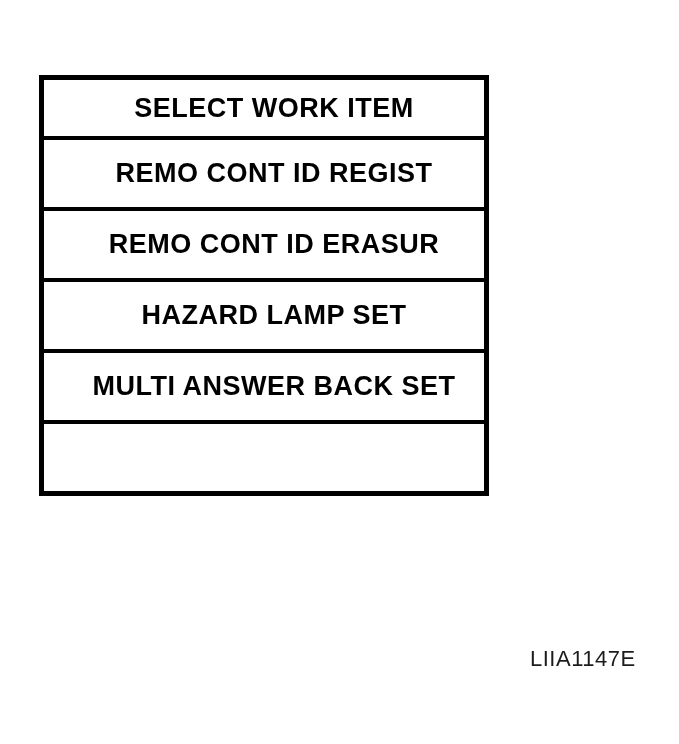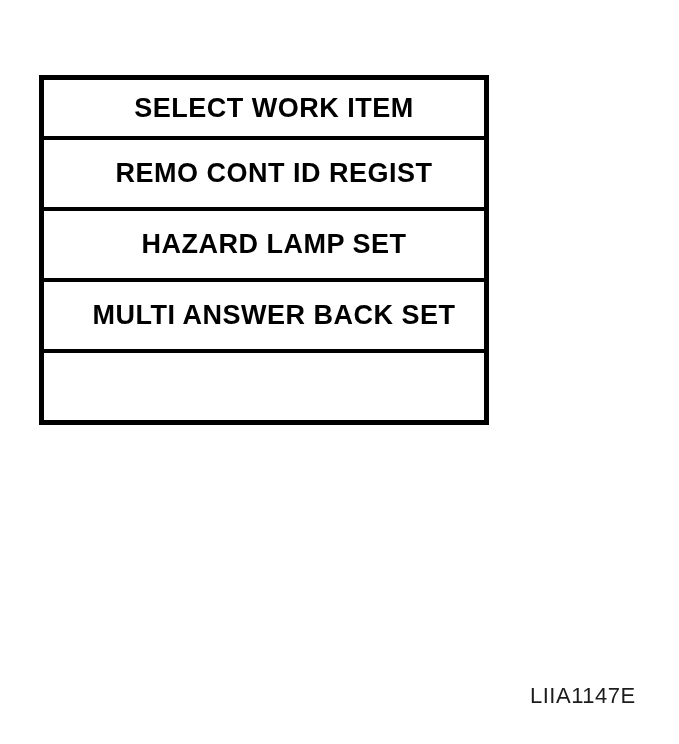--- a/index.html
+++ b/index.html
@@ -44,21 +44,21 @@
     height: 67px;
     align-items: center;
   }
   .menu-row.empty-row {
     height: 67px;
     border-bottom: none;
   }
   .figure-label {
     position: absolute;
     left: 530px;
-    top: 683px;
+    top: 646px;
     width: 125px;
     color: #1c1c1c;
     font-weight: normal;
     font-size: 22px;
     letter-spacing: 0.5px;
     text-align: left;
   }
 </style>
 </head>
 <body>
@@ -68,20 +68,23 @@
   <div class="menu-box">
 
     <div class="menu-row header-row">
       <span>SELECT WORK ITEM</span>
     </div>
 
     <div class="menu-row item-row">
       <span>REMO CONT ID REGIST</span>
     </div>
 
+    <div class="menu-row item-row">
+      <span>REMO CONT ID ERASUR</span>
+    </div>
 
 
 
     <div class="menu-row item-row">
       <span>HAZARD LAMP SET</span>
     </div>
 
     <div class="menu-row item-row">
       <span>MULTI ANSWER BACK SET</span>
     </div>

